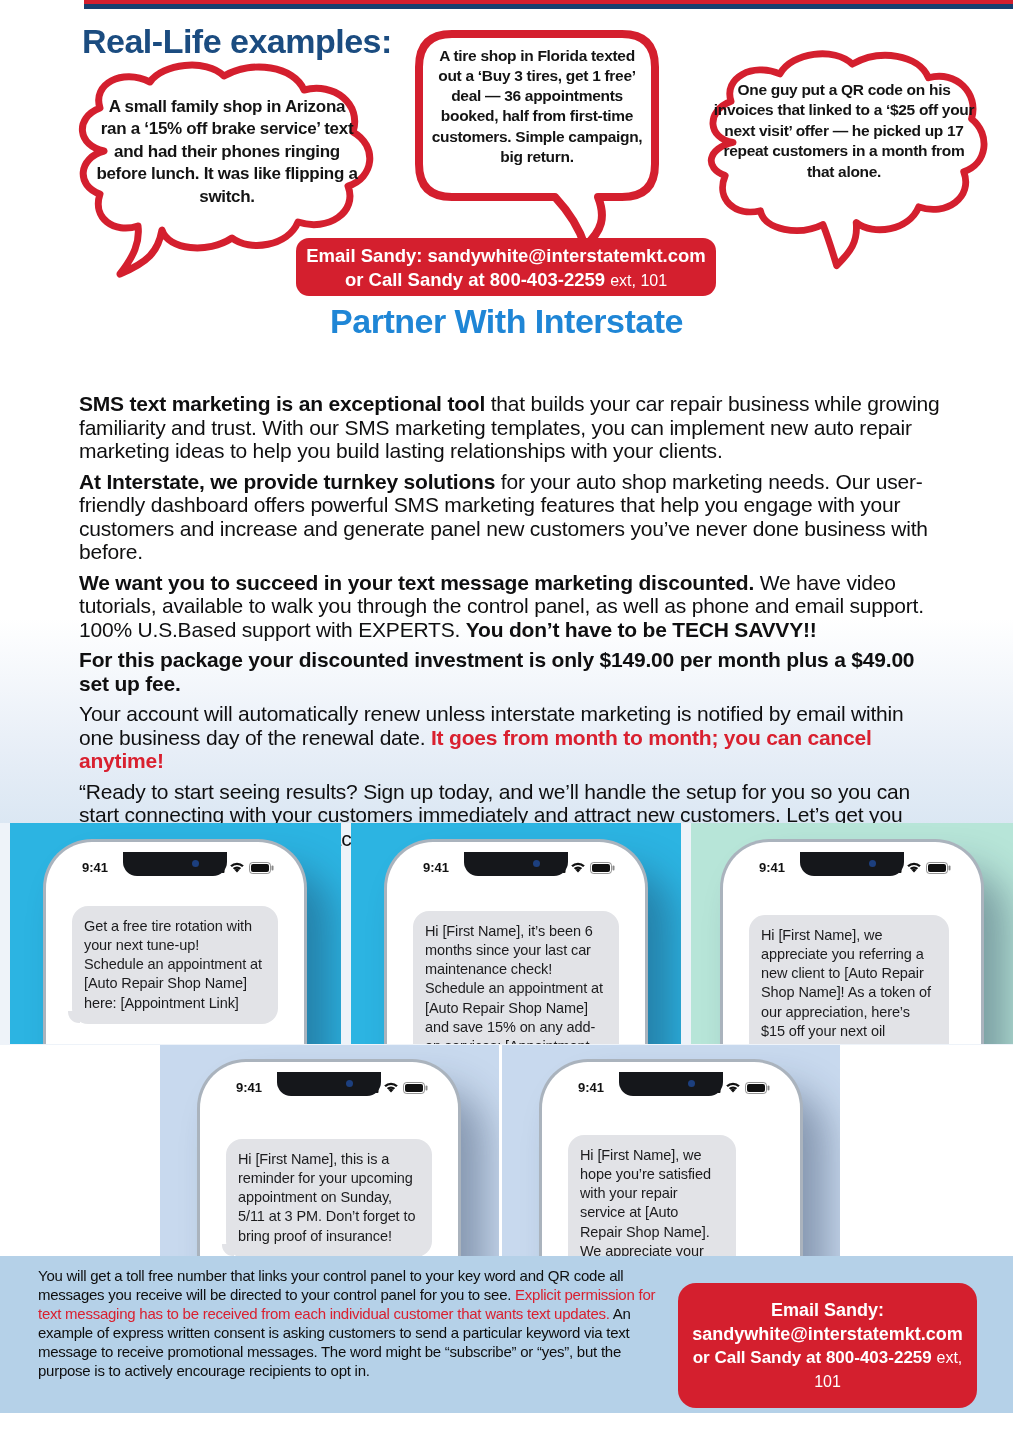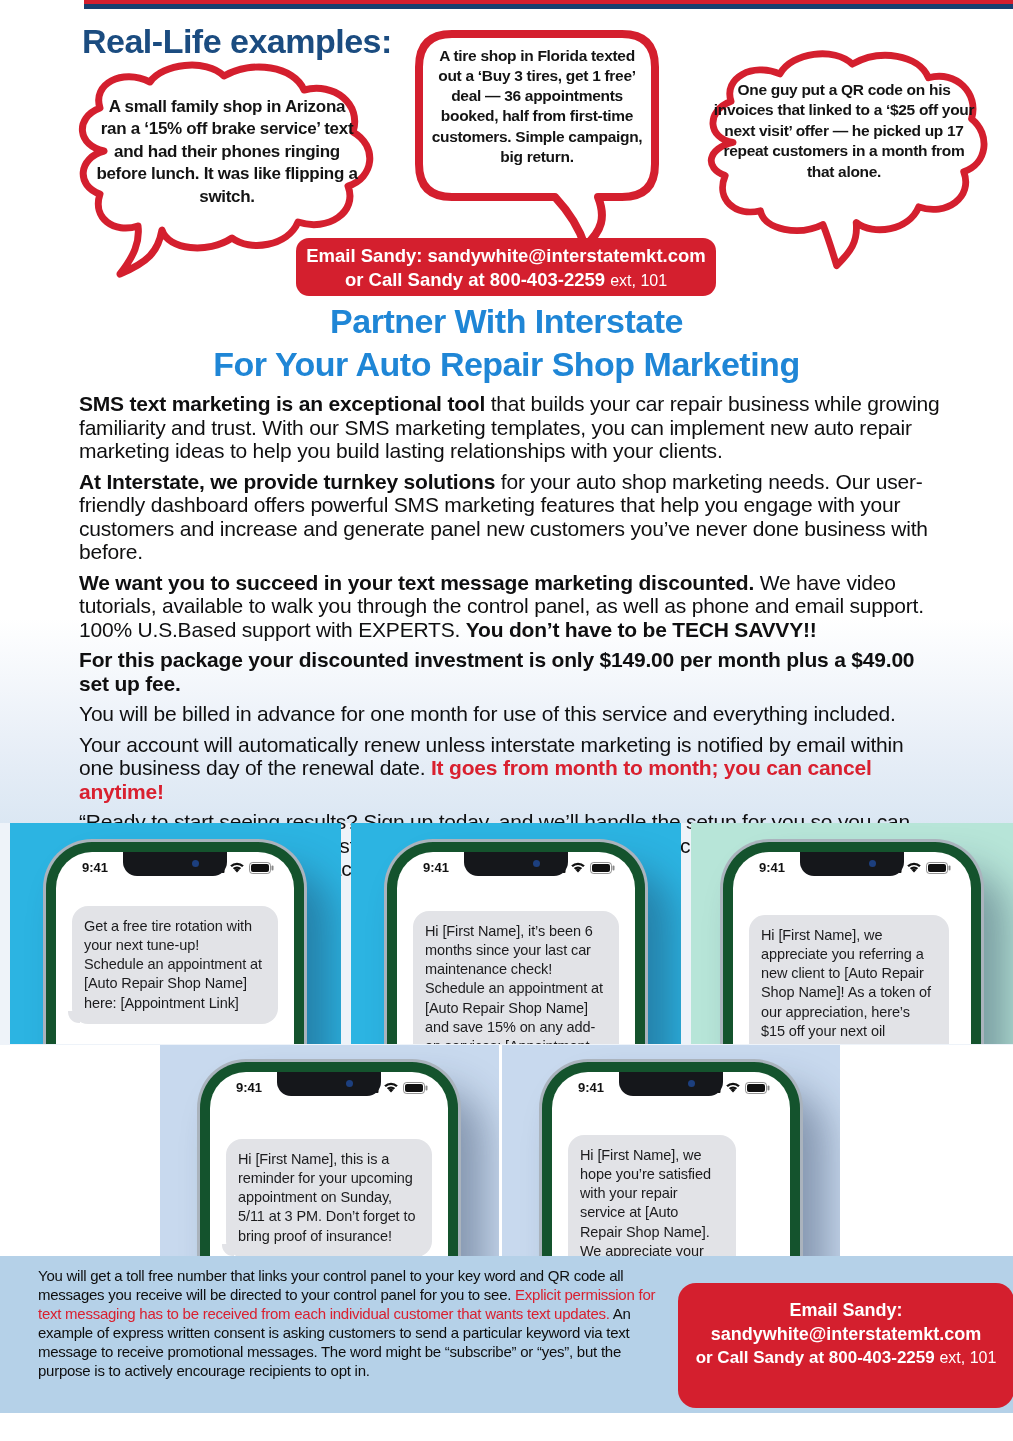--- a/index.html
+++ b/index.html
@@ -23,21 +23,21 @@
                letter-spacing:-0.3px;}
   .bt1{left:96px;top:96px;width:262px;font-size:17px;line-height:1.32;}
   .bt2{left:430px;top:46px;width:214px;font-size:15.5px;line-height:1.3;}
   .bt3{left:710px;top:80px;width:268px;font-size:15.5px;line-height:1.32;}
 
   
   .redbox{position:absolute;background:#d41f2e;border-radius:13px;color:#ffffff;
           text-align:center;font-weight:700;}
   .redbox-top{left:296px;top:238px;width:420px;height:58px;font-size:18.5px;line-height:23.5px;
               padding-top:6px;box-sizing:border-box;}
-  .redbox-bottom{left:678px;top:1283px;width:336px;height:125px;border-radius:18px;
+  .redbox-bottom{left:678px;top:1283px;width:299px;height:125px;border-radius:18px;
                  font-size:18px;line-height:24px;padding-top:15px;box-sizing:border-box;}
   .ext{font-weight:400;font-size:16px;}
 
   
   .paras{position:absolute;left:79px;top:392px;width:864px;font-size:21px;
          line-height:23.5px;letter-spacing:-0.2px;color:#0f0f10;}
   .paras p{margin:0 0 7px 0;}
   .b{font-weight:700;}
   .red{color:#d9202f;font-weight:700;}
 
@@ -49,21 +49,21 @@
   
   .panel{position:absolute;overflow:hidden;}
   .panel1{left:10px;top:823px;width:331px;height:221px;background:#2cb4e2;}
   .panel2{left:351px;top:823px;width:330px;height:221px;background:#2cb4e2;}
   .panel3{left:691px;top:823px;width:322px;height:221px;background:#b7e5d8;}
   .panel4{left:160px;top:1045px;width:339px;height:211px;background:#c8d9ee;}
   .panel5{left:502px;top:1045px;width:338px;height:211px;background:#c8d9ee;}
 
   .phone{position:absolute;width:264px;height:260px;background:#aab3bd;border-radius:49px 49px 0 0;
          padding:3px 3px 0;box-sizing:border-box;box-shadow:24px 30px 38px rgba(25,45,75,.38);}
-  .bezel{background:#14532d;border-radius:46px 46px 0 0;padding:10px 10px 0;height:100%;box-sizing:border-box;}
+  .bezel{background:#ffffff;border-radius:46px 46px 0 0;padding:10px 10px 0;height:100%;box-sizing:border-box;}
   .screen{position:relative;background:#ffffff;border-radius:36px 36px 0 0;height:100%;overflow:hidden;}
   .notch{position:absolute;top:0;left:50%;transform:translateX(-50%);width:104px;height:24px;
          background:#15171b;border-radius:0 0 14px 14px;}
   .cam{position:absolute;right:28px;top:8px;width:7px;height:7px;border-radius:50%;background:#1c3f7e;}
   .statusbar{display:flex;justify-content:space-between;align-items:center;padding:8px 20px 0 26px;}
   .time{font-size:13px;font-weight:700;color:#111;}
   .sticons{display:flex;gap:4px;align-items:center;}
   .msg{position:relative;margin:0 16px;background:#e2e3e7;border-radius:16px;padding:11px 12px;
        font-size:14.5px;line-height:1.32;color:#1c1c1e;white-space:pre-line;letter-spacing:-0.1px;}
   .msg::before{content:"";position:absolute;left:-4px;bottom:1px;width:12px;height:12px;
@@ -109,32 +109,30 @@
   <div class="redbox redbox-top">
     <div>Email Sandy: sandywhite@interstatemkt.com</div>
     <div>
       <span>or Call Sandy at 800-403-2259</span>
       <span class="ext">ext, 101</span>
     </div>
   </div>
 
   <div class="main-title">
     <div>Partner With Interstate</div>
-    <div>For Your Auto Repair Shop Marketing</div>
   </div>
 
   <div class="wash"></div>
   <div class="row1-strip"></div>
 
   <div class="paras">
     <p><span class="b">SMS text marketing is an exceptional tool</span><span> that builds your car repair business while growing familiarity and trust. With our SMS marketing templates, you can implement new auto repair marketing ideas to help you build lasting relationships with your clients.</span></p>
     <p><span class="b">At Interstate, we provide turnkey solutions</span><span> for your auto shop marketing needs. Our user-friendly dashboard offers powerful SMS marketing features that help you engage with your customers and increase and generate panel new customers you’ve never done business with before.</span></p>
     <p><span class="b">We want you to succeed in your text message marketing discounted.</span><span> We have video tutorials, available to walk you through the control panel, as well as phone and email support. 100% U.S.Based support with EXPERTS. </span><span class="b">You don’t have to be TECH SAVVY!!</span></p>
     <p class="b">For this package your discounted investment is only $149.00 per month plus a $49.00 set up fee.</p>
-    <p>You will be billed in advance for one month for use of this service and everything included.</p>
     <p><span>Your account will automatically renew unless interstate marketing is notified by email within one business day of the renewal date. </span><span class="red">It goes from month to month; you can cancel anytime!</span></p>
     <p>“Ready to start seeing results? Sign up today, and we’ll handle the setup for you so you can start connecting with your customers immediately and attract new customers. Let’s get you onboarded and see the impact SMS will make!”</p>
   </div>
 
   <div class="panel panel1">
     <div class="phone" style="left:33px;top:16px;">
       <div class="bezel">
         <div class="screen">
           <div class="statusbar">
             <span class="time">9:41</span>

